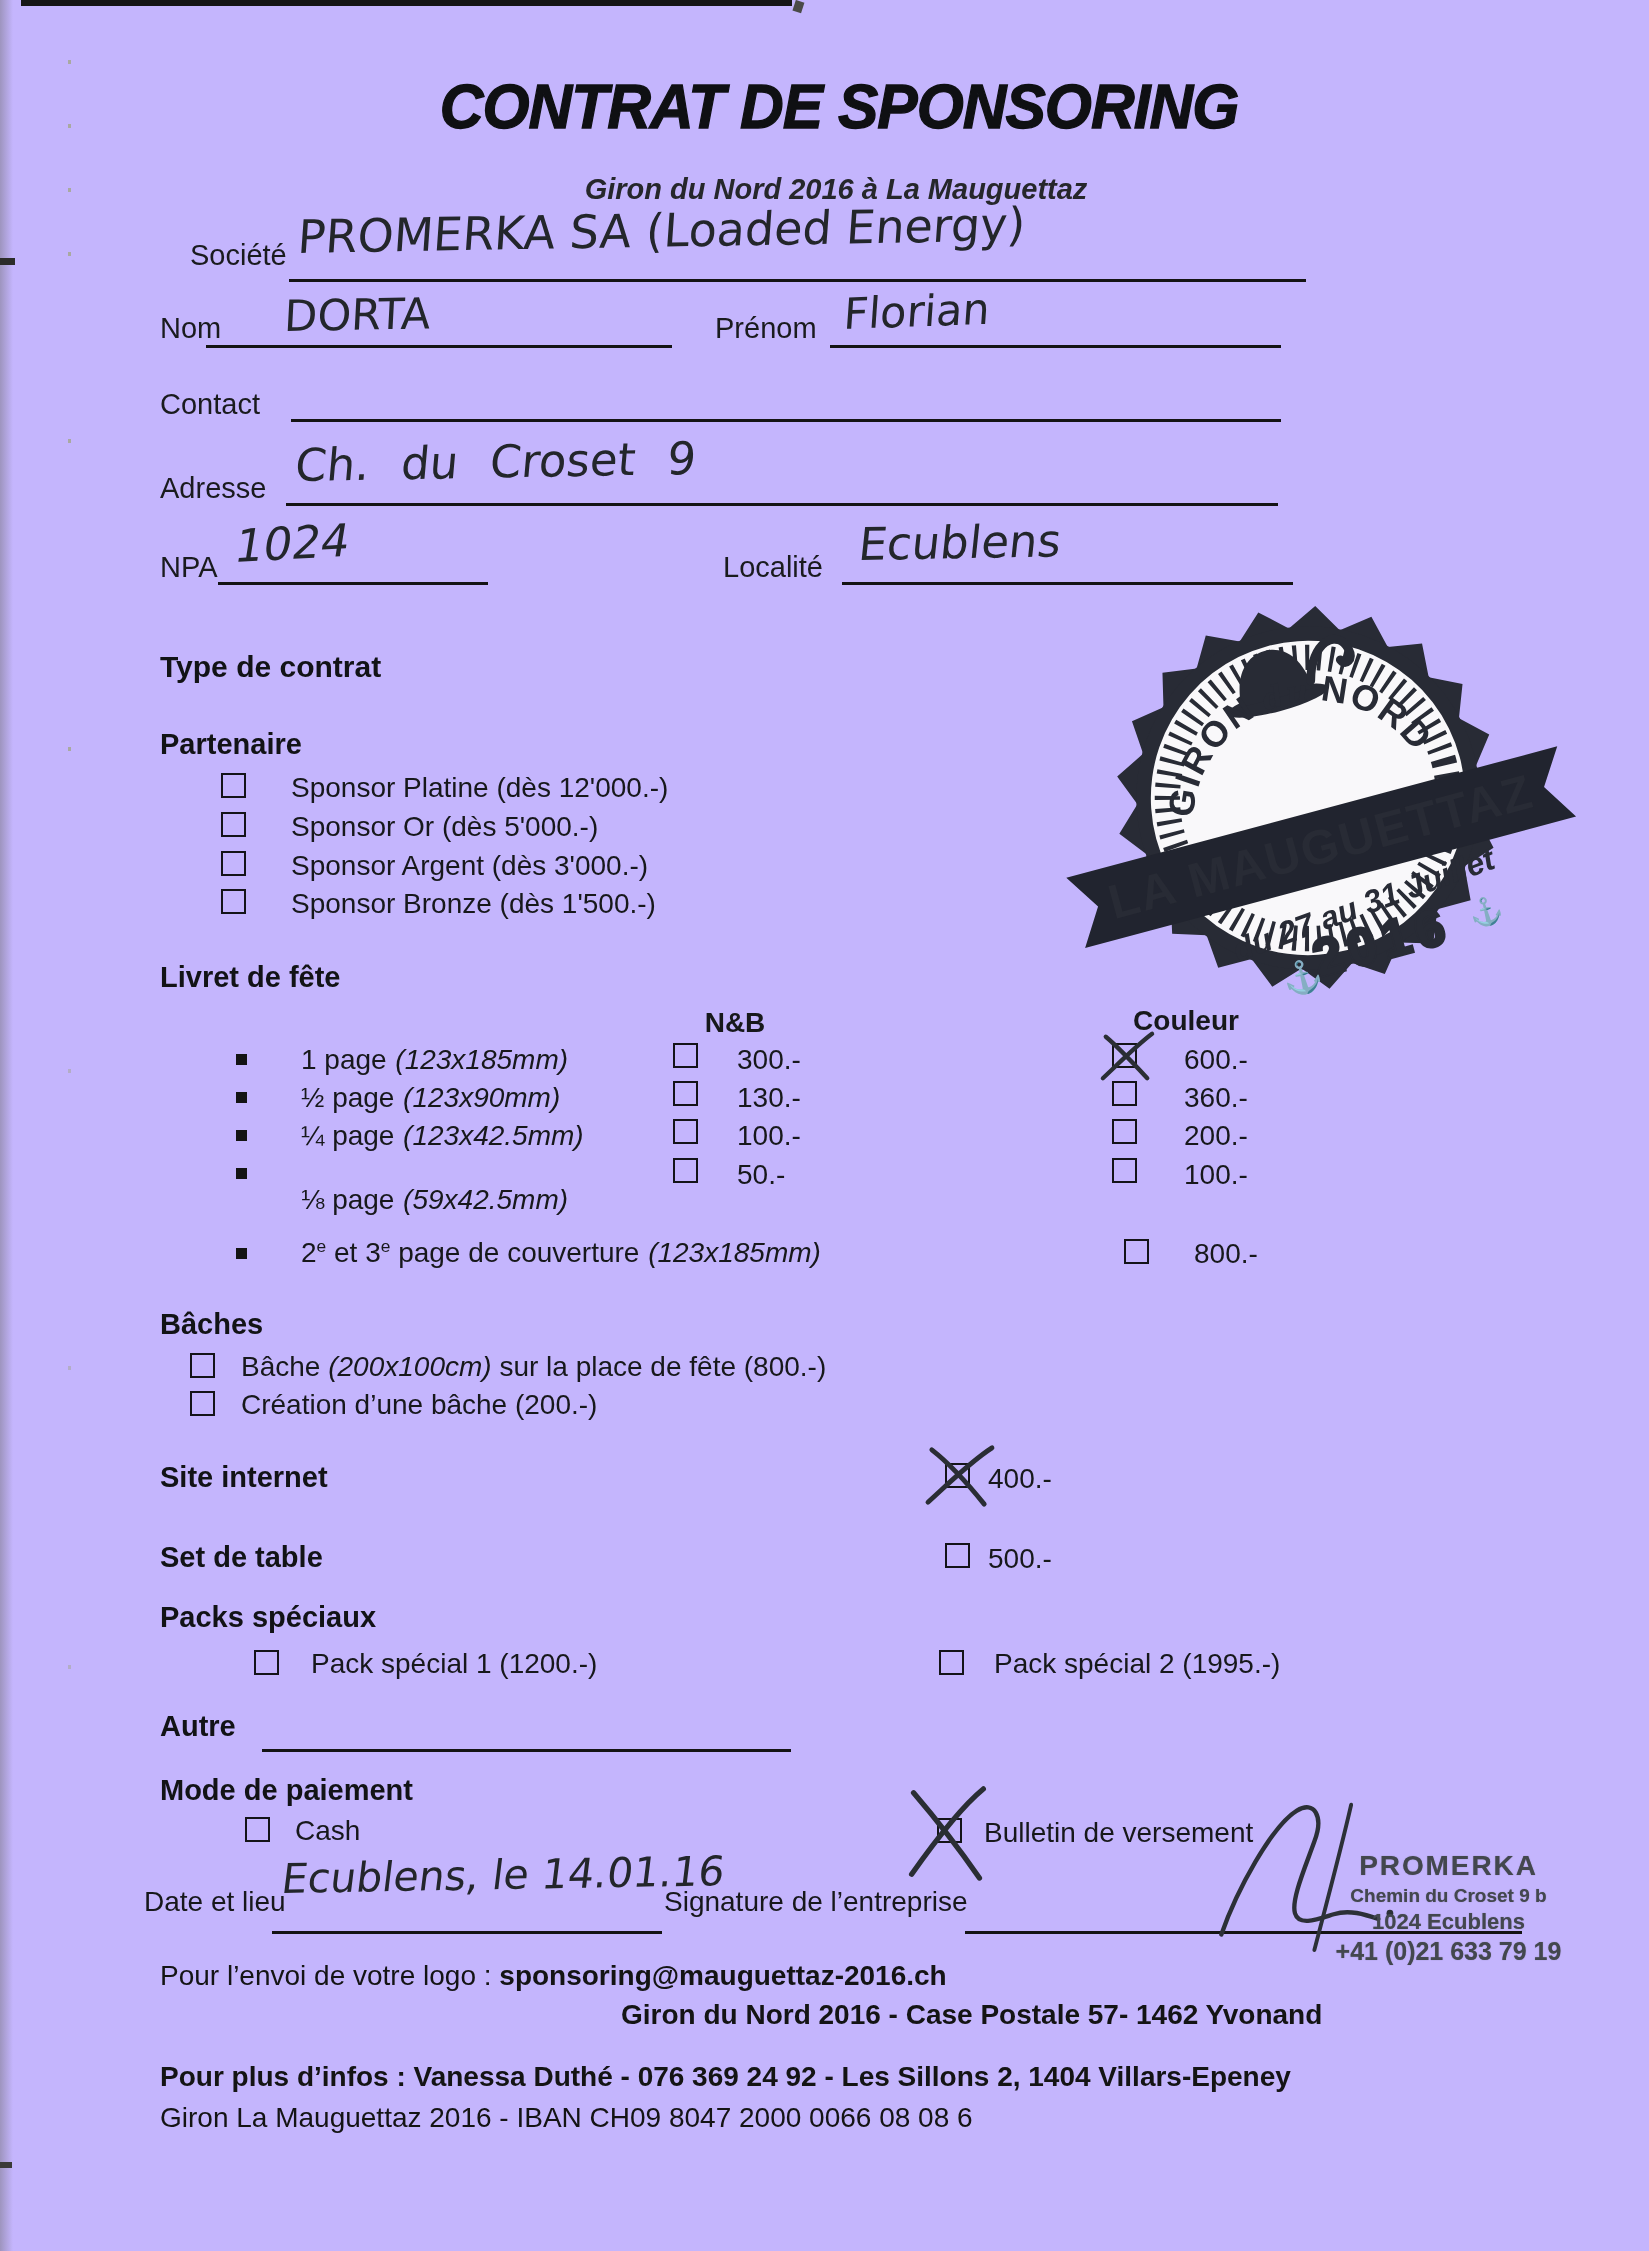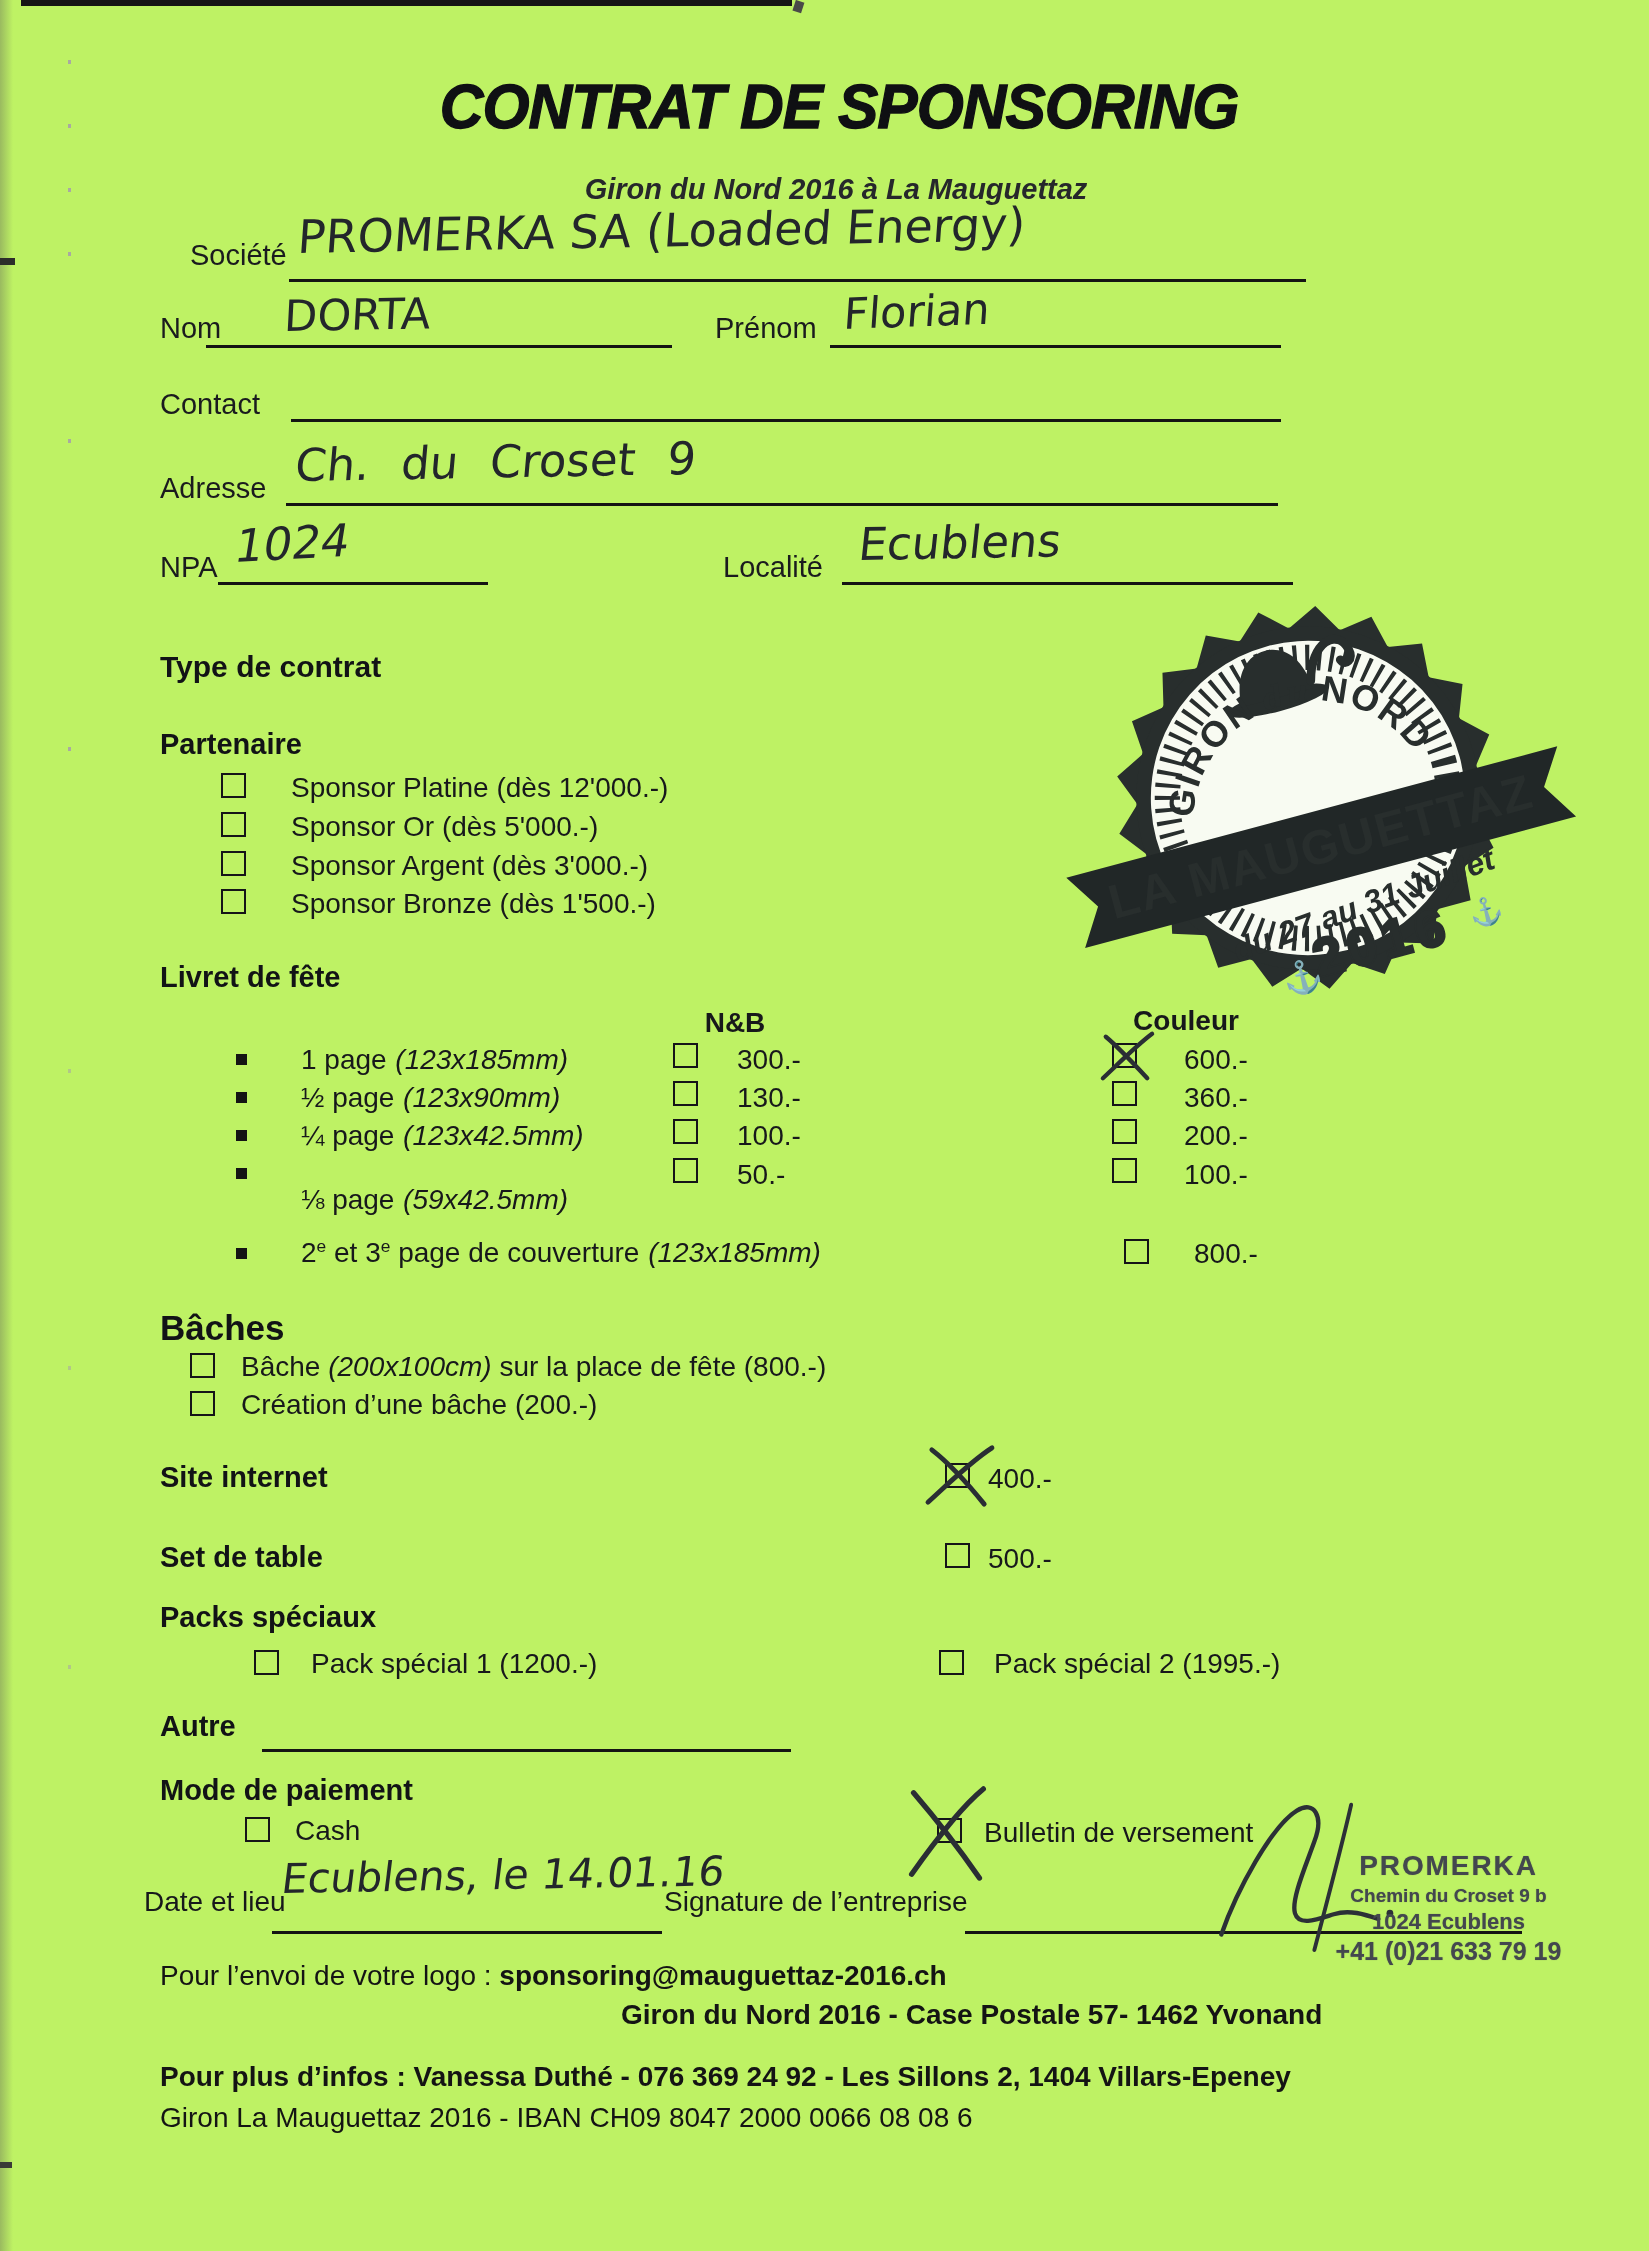--- a/index.html
+++ b/index.html
@@ -1,18 +1,18 @@
 <!DOCTYPE html>
 <html><head>
 <meta charset="utf-8">
 <style>
   html,body{margin:0;padding:0;background:#e8e8e6;}
   #paper{
     position:relative;width:1650px;height:2251px;margin:0 auto;
-    background:#bef264;overflow:hidden;
+    background:#c4b5fd;overflow:hidden;
     font-family:"Liberation Sans",sans-serif;color:#17181b;
   }
   .abs{position:absolute;white-space:nowrap;}
   .lbl{font-size:29px;color:#1a1b1e;}
   .b{font-weight:700;}
   .it{font-style:italic;}
   .head{font-size:30px;font-weight:700;color:#121316;}
   .row-text{font-size:28px;color:#17181b;}
   .price{font-size:28px;color:#17181b;}
   .rule{position:absolute;height:2.9px;background:#141414;}
@@ -157,21 +157,21 @@
   <div class="cb" style="left:673px;top:1158px;" data-checked="false"></div>
   <div class="abs price" style="left:737px;top:1159px;">50.-</div>
   <div class="cb" style="left:1112px;top:1158px;" data-checked="false"></div>
   <div class="abs price" style="left:1184px;top:1159px;">100.-</div>
 
   <div class="bullet" style="left:236px;top:1248px;"></div>
   <div class="abs row-text" style="left:301px;top:1236px;"><span>2</span><sup>e</sup><span> et 3</span><sup>e</sup><span> page de couverture</span><span class="it" style="margin-left:8.7px;">(123x185mm)</span></div>
   <div class="cb" style="left:1124px;top:1239px;" data-checked="false"></div>
   <div class="abs price" style="left:1194px;top:1238px;">800.-</div>
 
-  <div class="abs head" style="left:160px;top:1308px;font-size:35px;">Bâches</div>
+  <div class="abs head" style="left:160px;top:1308px;font-size:29px;">Bâches</div>
   <div class="cb" style="left:190px;top:1353px;" data-checked="false"></div>
   <div class="abs row-text" style="left:241px;top:1351px;"><span>Bâche</span><span class="it" style="margin-left:7.8px;">(200x100cm)</span><span> sur la place de fête (800.-)</span></div>
   <div class="cb" style="left:190px;top:1391px;" data-checked="false"></div>
   <div class="abs row-text" style="left:241px;top:1389px;">Création d’une bâche (200.-)</div>
 
   <div class="abs head" style="left:160px;top:1461px;font-size:29px;">Site internet</div>
   <div class="cb" style="left:945px;top:1463px;" data-checked="true">
     <svg class="xmark" style="left:-25px;top:-21.3px;" width="74" height="64" viewBox="0 0 76 66">
         <path d="M6,60 C26,42 50,18 72,4" stroke-width="5"></path>
         <path d="M10,6 C28,20 48,42 64,62" stroke-width="5"></path>

